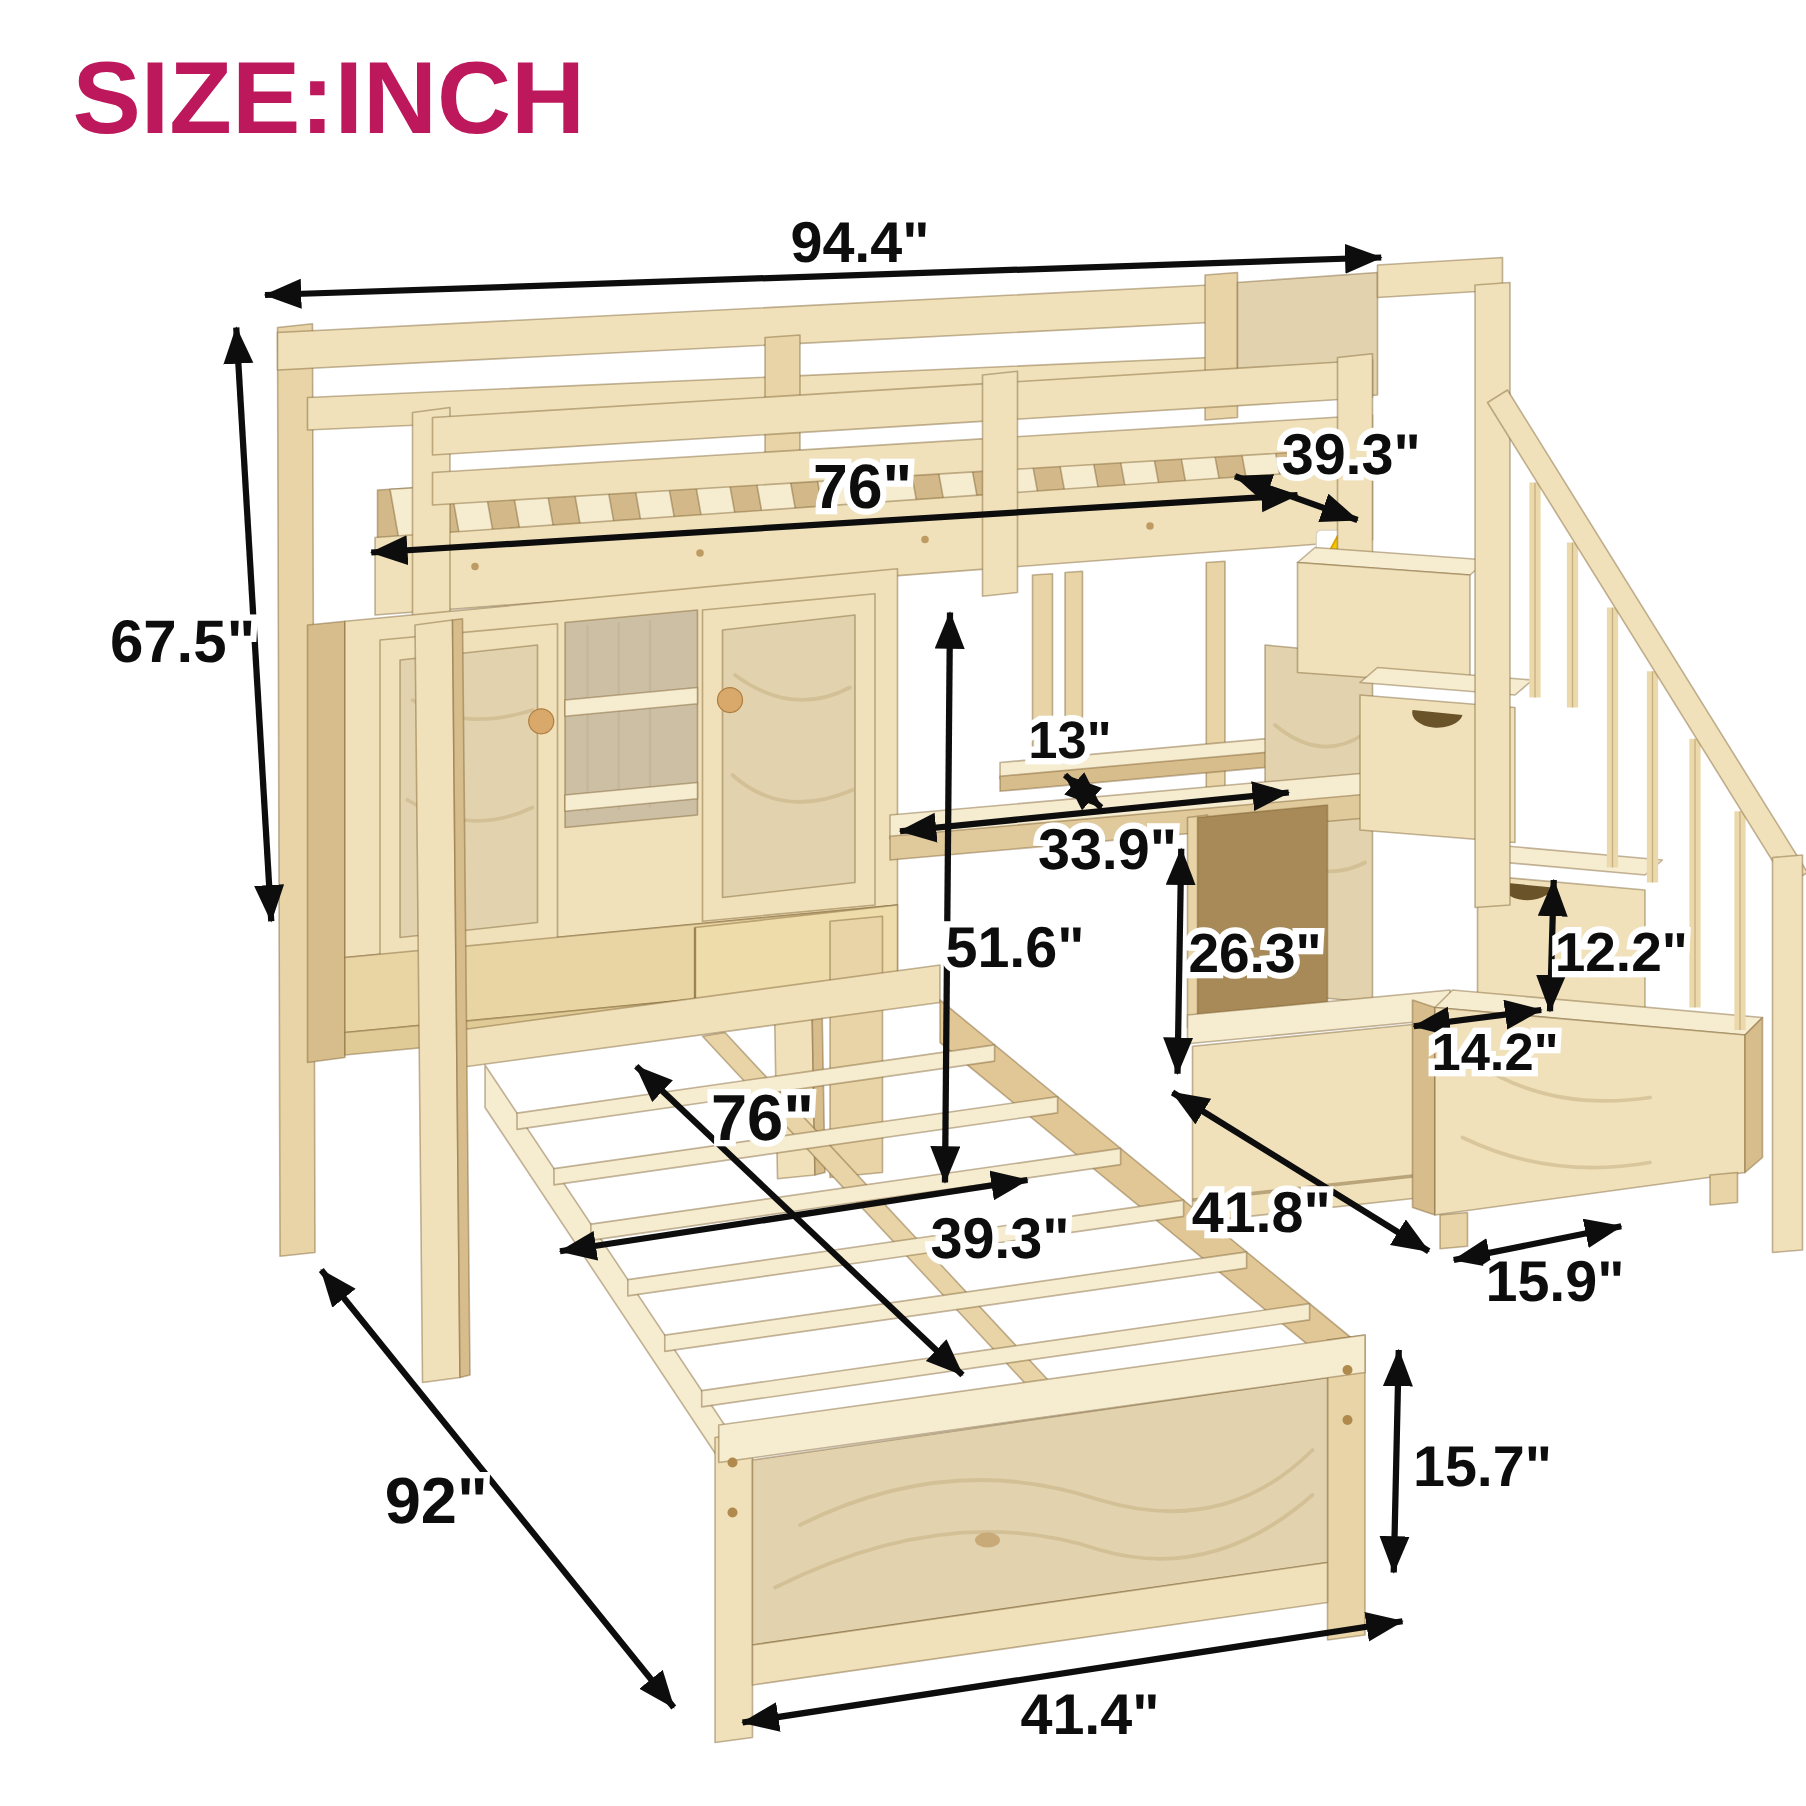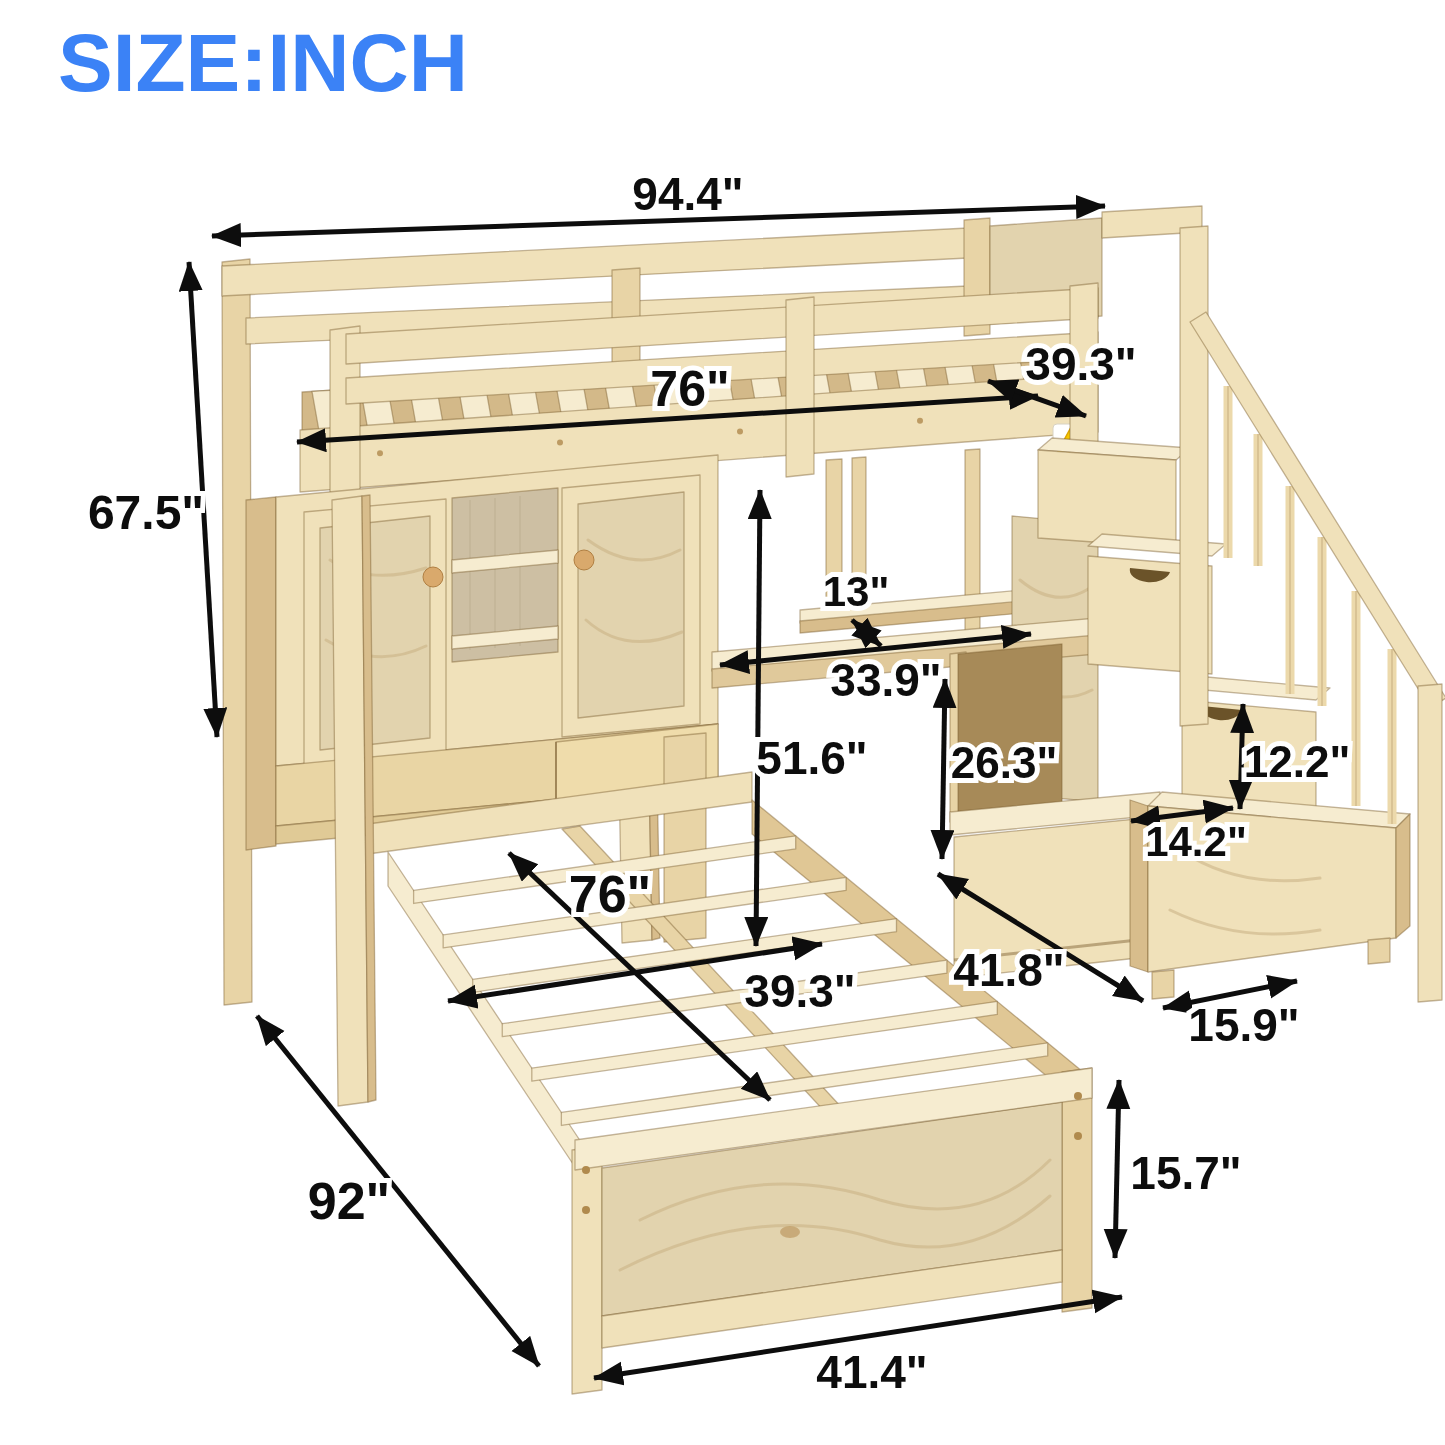--- a/index.html
+++ b/index.html
@@ -1,19 +1,19 @@
 <!DOCTYPE html>
 <html><head>
 <meta charset="utf-8">
 <style>
   html,body{margin:0;padding:0;background:#ffffff;}
   #stage{position:relative;width:1445px;height:1445px;background:#fff;overflow:hidden;
          font-family:"Liberation Sans", sans-serif;}
-  #page-title{position:absolute;left:58px;top:22px;font-size:82px;font-weight:800;
-              color:#3b82f6;letter-spacing:0px;line-height:1;}
+  #page-title{position:absolute;left:58px;top:38px;font-size:82px;font-weight:800;
+              color:#be185d;letter-spacing:0px;line-height:1;}
   svg{position:absolute;left:0;top:0;}
   .dim-label{font-family:"Liberation Sans", sans-serif;font-weight:700;fill:#0d0d0d;
              stroke:#ffffff;stroke-width:10px;paint-order:stroke fill;text-anchor:middle;}
   .wood{stroke:rgba(125,95,48,0.45);stroke-width:1.3;stroke-linejoin:round;}
   .grain{fill:none;stroke:#c8b184;stroke-width:3;opacity:.55;fill:none;stroke-linecap:round;}
 </style>
 </head>
 <body>
 
 <div id="stage">

